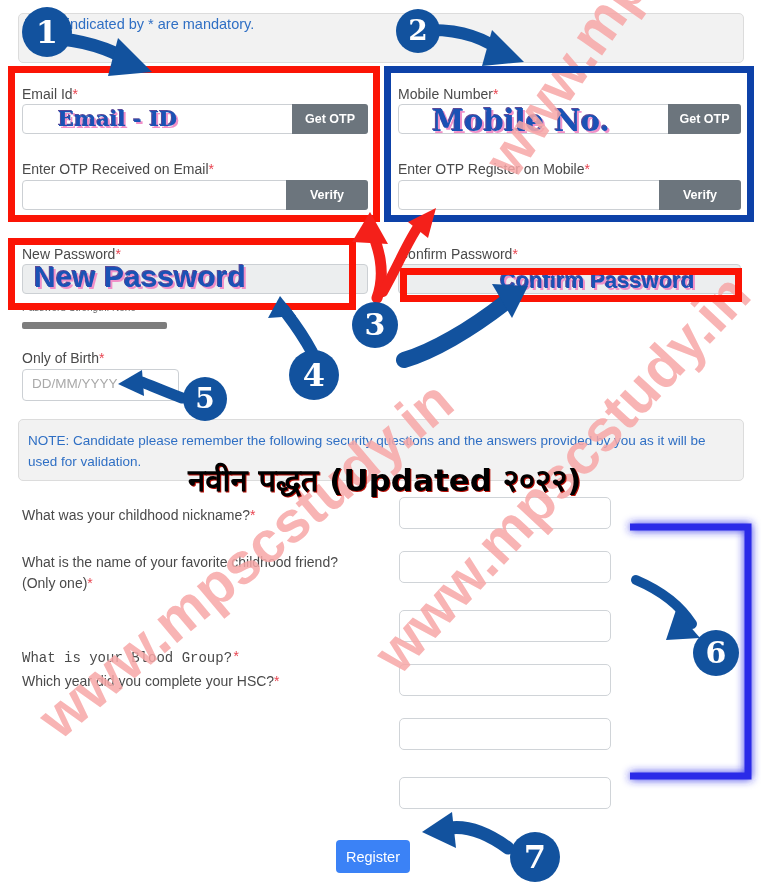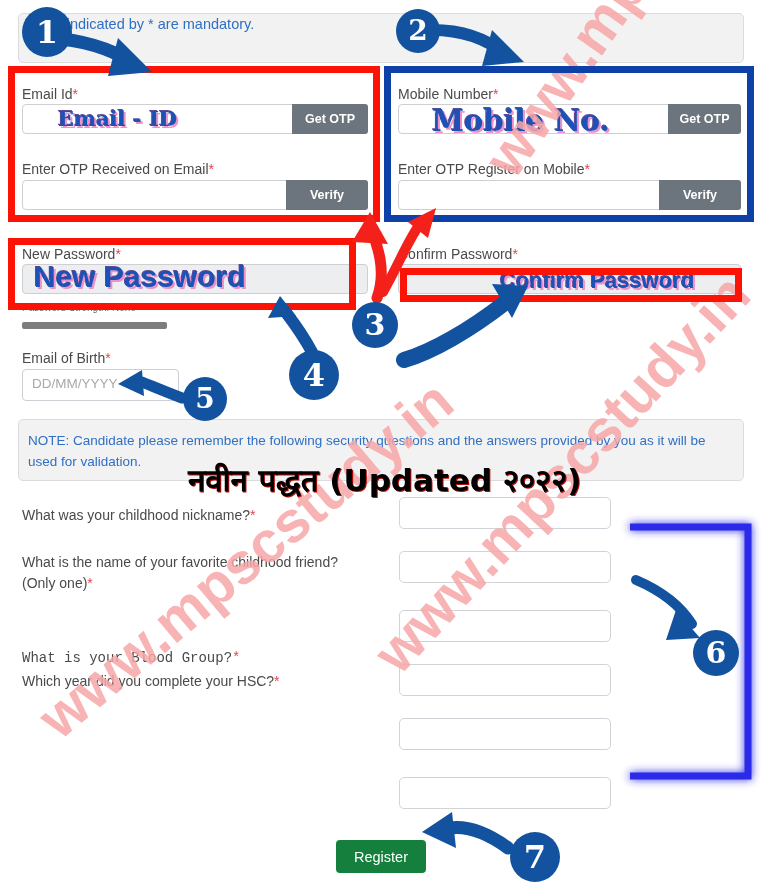--- a/index.html
+++ b/index.html
@@ -106,22 +106,22 @@
     position: absolute; left: 22px; top: 322px;
     width: 145px; height: 7px; background: #7d7d7d; border-radius: 2px;
   }
 
   .q-label { position: absolute; font-size: 14px; color: #4a4a4a; line-height: 21px; }
   .q-inp   { position: absolute; width: 212px; height: 32px;
              border: 1px solid #d0d4d8; border-radius: 5px; background: #fff; }
 
   .btn-register {
     position: absolute; left: 336px; top: 840px;
-    width: 90px; height: 33px;
-    background: #15803d; color: #fff;
+    width: 74px; height: 33px;
+    background: #3b82f6; color: #fff;
     border: none; border-radius: 4px;
     font-size: 14.5px;
     font-family: "Liberation Sans", sans-serif;
   }
 
   
   .ann { position: absolute; inset: 0; z-index: 50; pointer-events: none; }
   .box-red  { position: absolute; border: 7px solid #fb1405; }
   .box-blue { position: absolute; border: 7px solid #0d41a8; }
 
@@ -179,21 +179,21 @@
     <div class="inp disabled" style="position:absolute;left:22px;top:264px;width:346px;"></div>
     <div class="ovl-text ovl-sans" style="left:34px;top:260px;font-size:30px;">New Password</div>
 
     <div class="pw-strength">Password Strength: None</div>
     <div class="pw-bar"></div>
 
     <div class="field-label" style="position:absolute;left:398px;top:246px;"><span>Confirm Password</span><span class="req">*</span></div>
     <div class="inp disabled" style="position:absolute;left:398px;top:264px;width:343px;"></div>
     <div class="ovl-text ovl-sans" style="left:500px;top:268px;font-size:22px;">Confirm Password</div>
 
-    <div class="field-label" style="position:absolute;left:22px;top:350px;"><span>Email of Birth</span><span class="req">*</span></div>
+    <div class="field-label" style="position:absolute;left:22px;top:350px;"><span>Only of Birth</span><span class="req">*</span></div>
     <div class="inp" style="position:absolute;left:22px;top:369px;width:157px;height:32px;">
       <span class="ph">DD/MM/YYYY</span>
     </div>
 
     <div style="position:absolute;left:18px;top:419px;width:726px;height:62px;background:#f2f2f2;border:1px solid #dcdcdc;border-radius:5px;"></div>
     <div style="position:absolute;left:28px;top:430px;width:706px;font-size:13.5px;line-height:21px;color:#2f6fc4;">NOTE: Candidate please remember the following security questions and the answers provided by you as it will be used for validation.</div>
 
     <div class="q-label" style="left:22px;top:505px;width:350px;"><span>What was your childhood nickname?</span><span class="req">*</span></div>
     <div class="q-inp" style="left:399px;top:497px;"></div>
 

